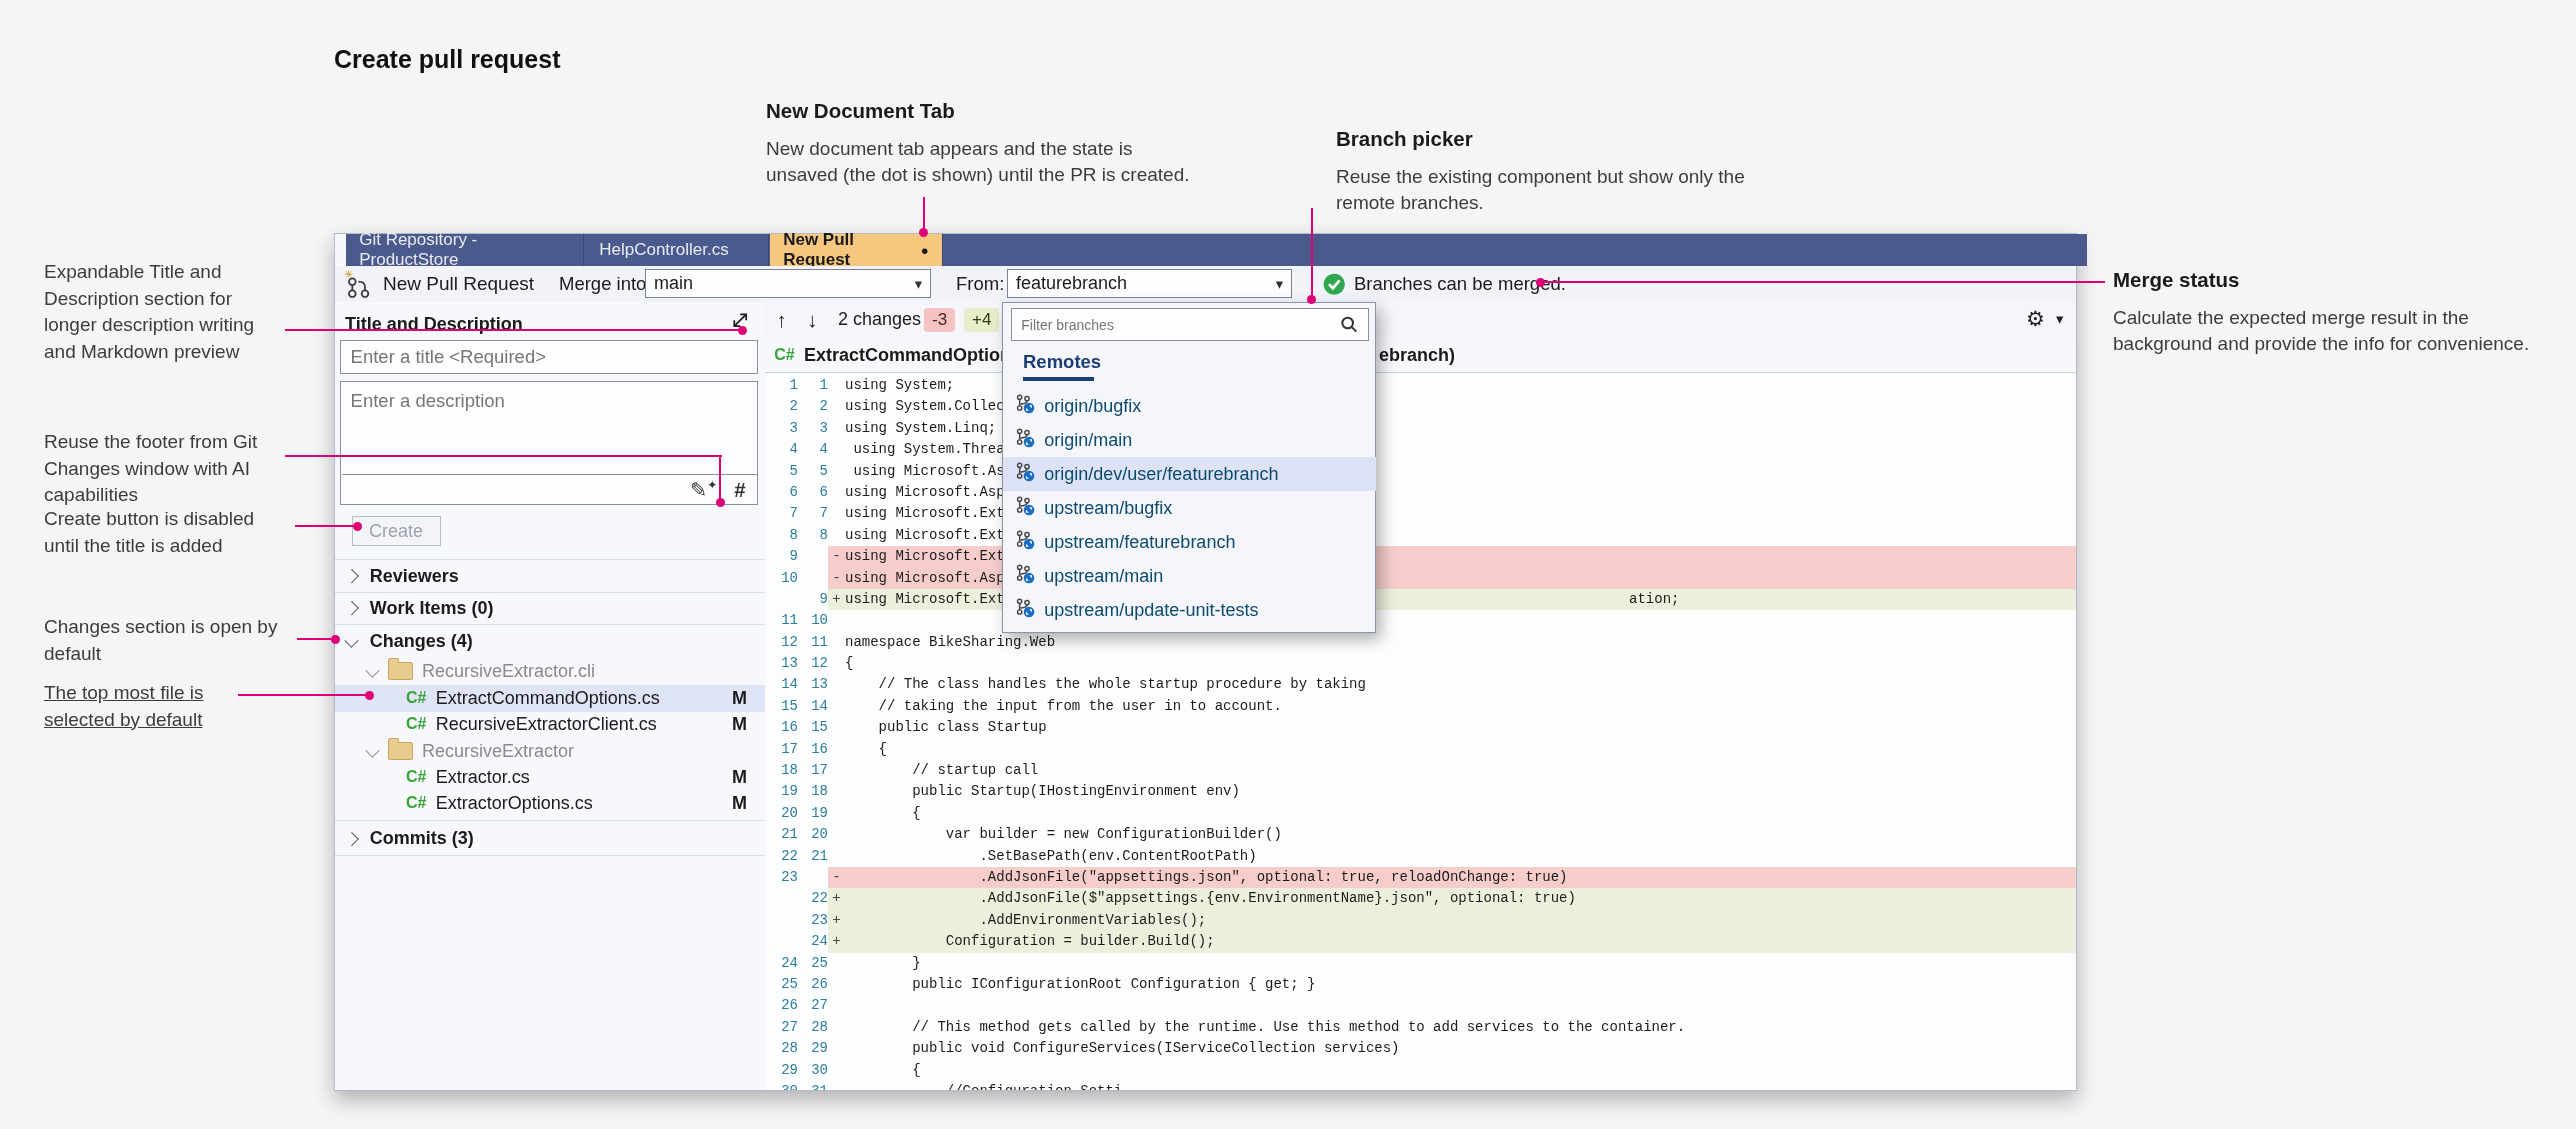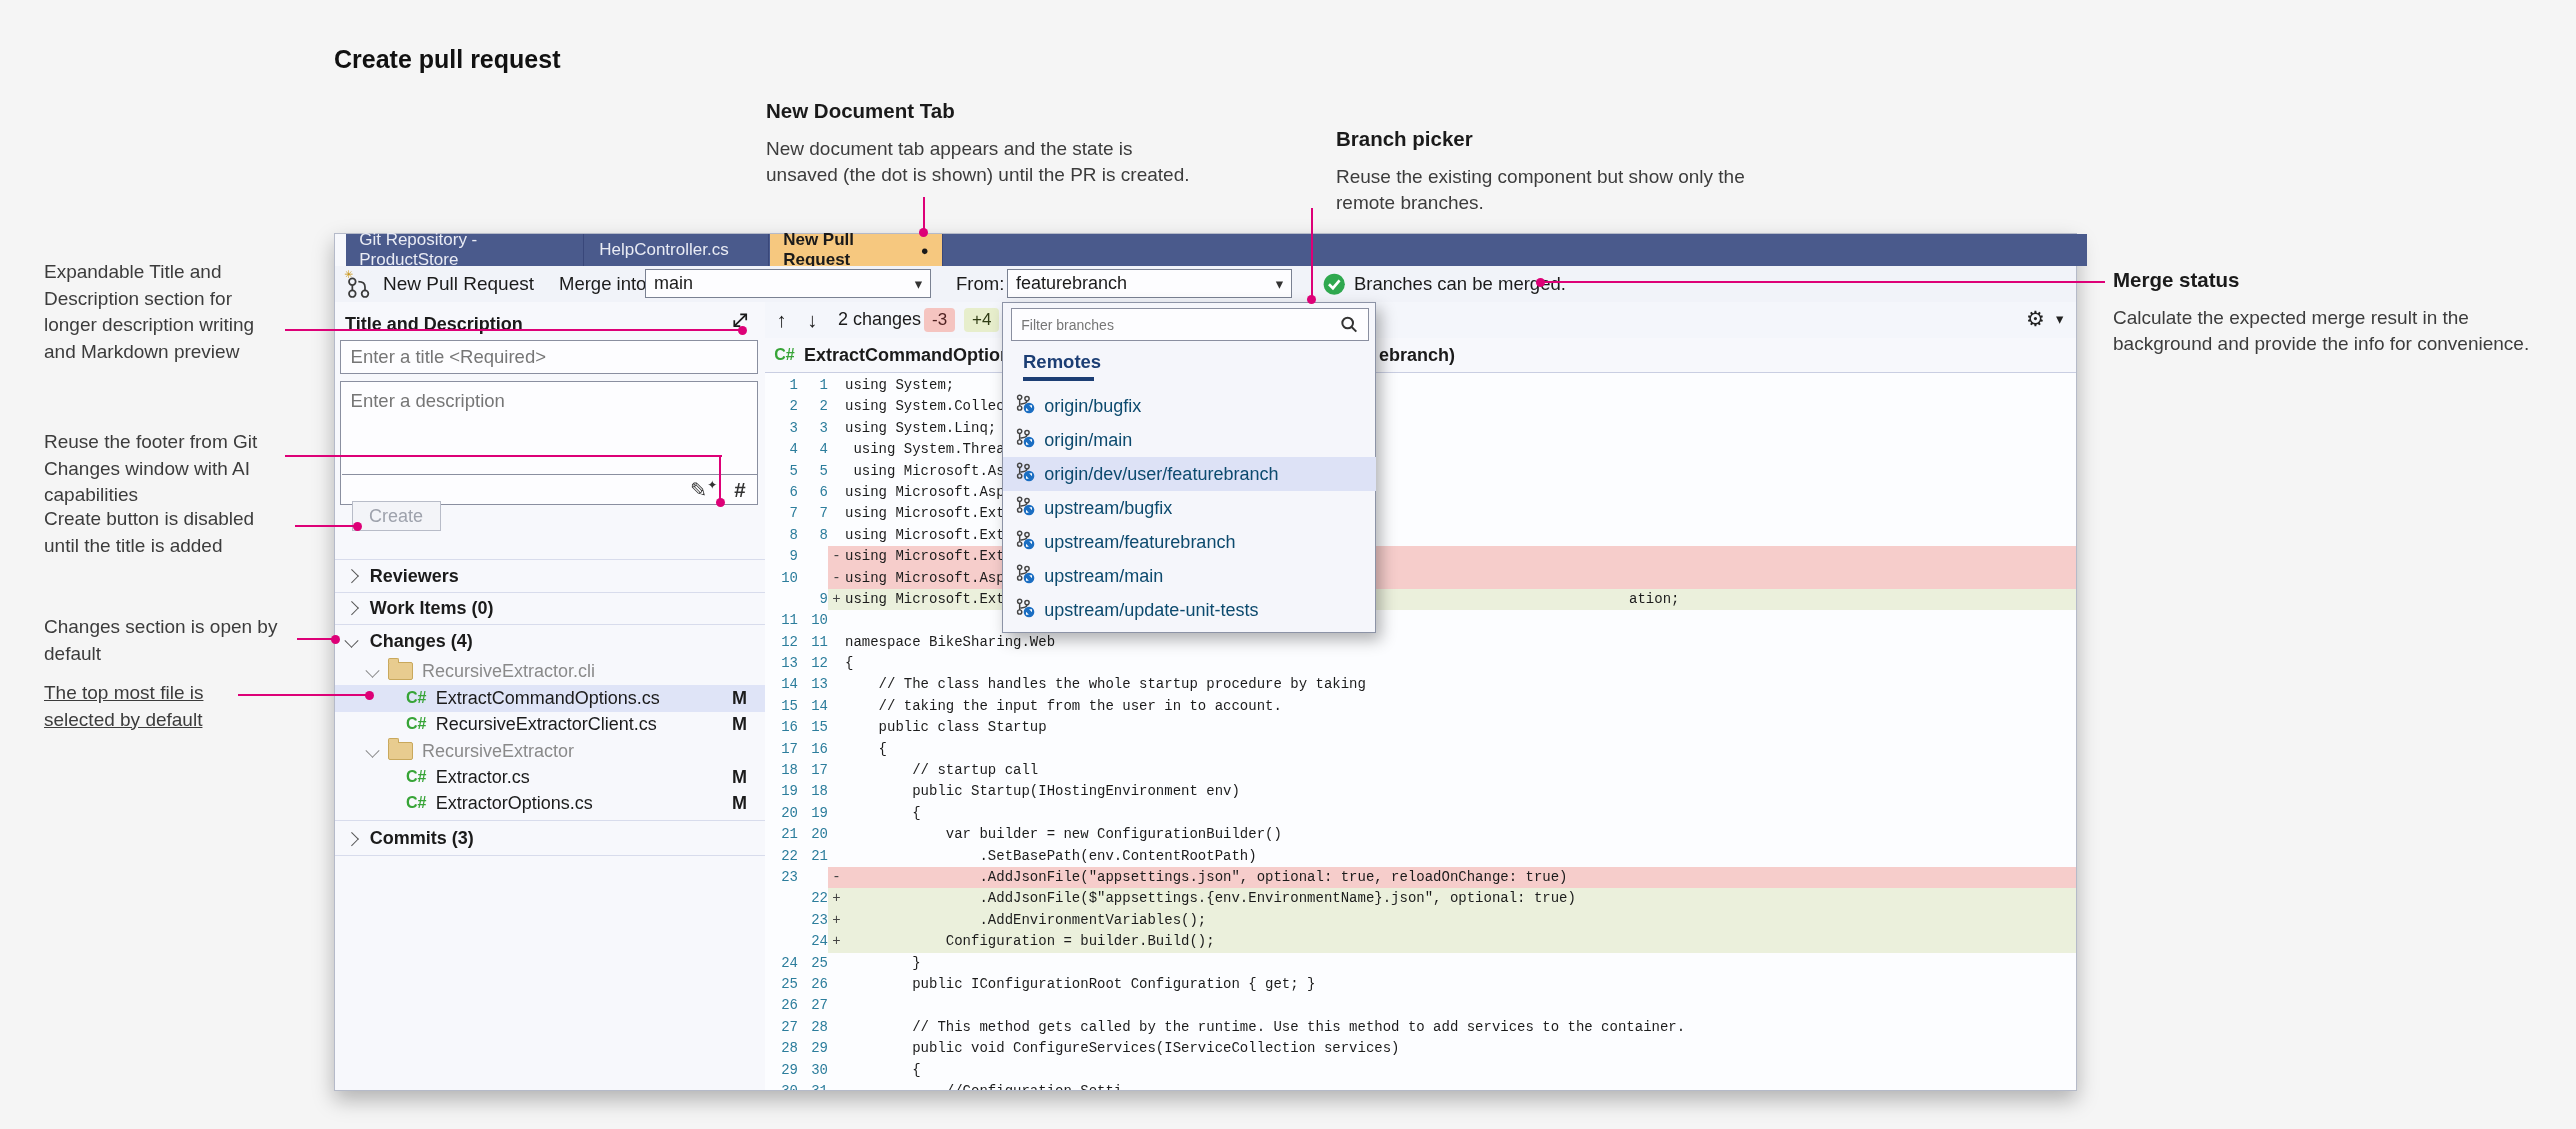--- a/index.html
+++ b/index.html
@@ -206,21 +206,21 @@
             <polyline points="8,17 8,26 17,26"></polyline>
           </g>
         </svg>
       </span>
       <input class="abs inputbox" style="left: 5.3px; top: 38px; width: 418px; height: 34px;" placeholder="Enter a title &lt;Required&gt;">
       <textarea class="abs inputbox" style="left: 5.3px; top: 79px; width: 418px; height: 124px;" placeholder="Enter a description"></textarea>
       <div class="abs desc-footer" style="left:6.6px;top:172px;width:416px;height:30px;">
         <span class="mini-icon">✎<span style="font-size:12px;vertical-align:top;">✦</span></span>
         <span class="mini-icon" style="font-weight:600;">#</span>
       </div>
-      <div class="abs create-btn" style="left:16.5px;top:199px;width:89px;height:30px;">
+      <div class="abs create-btn" style="left:16.5px;top:214px;width:89px;height:30px;">
         <span>Create</span>
       </div>
 
       <div class="abs sep" style="top:257px;"></div>
       <div class="abs sect" style="left:0;top:258px;width:430px;height:32px;">
         <span class="chev right" style="margin:0 13.2px 0 12px;"></span>
         <span>Reviewers</span>
       </div>
       <div class="abs sep" style="top:290px;"></div>
       <div class="abs sect" style="left:0;top:291px;width:430px;height:30px;">

